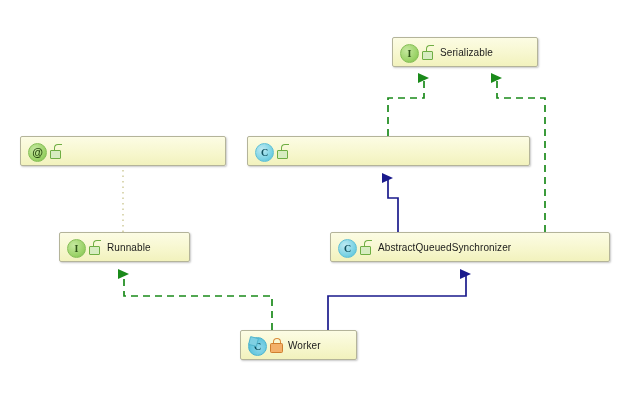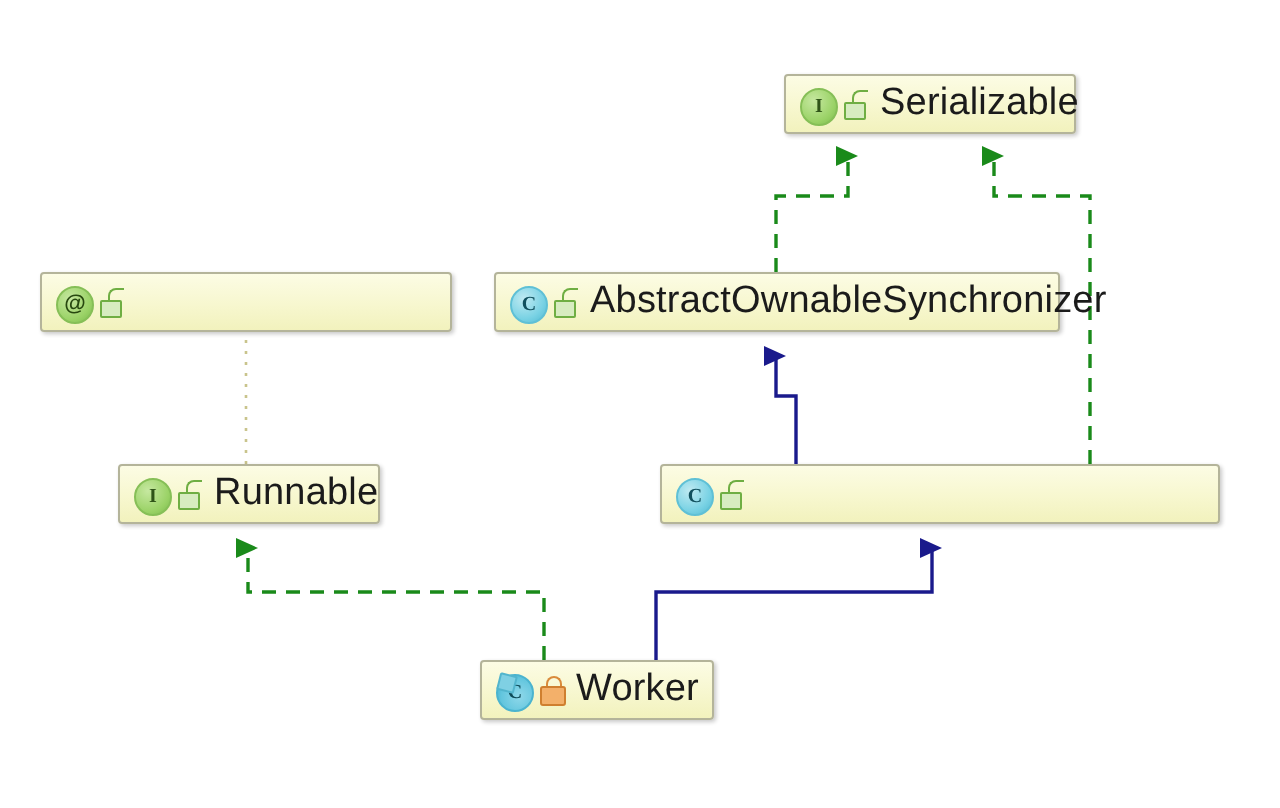--- a/index.html
+++ b/index.html
@@ -29,21 +29,21 @@
     align-items: center;
     background: linear-gradient(to bottom, #fcfce4 0%, #f7f7cf 55%, #f2f2bd 100%);
     border: 1px solid #b4b49a;
     border-radius: 2px;
     box-shadow: 1px 1px 2px rgba(0,0,0,0.22);
     padding: 0 9px 0 7px;
     height: 30px;
     white-space: nowrap;
   }
   .node-label {
-    font-size: 19px;
+    font-size: 10px;
     color: #1b1b1b;
     letter-spacing: 0.1px;
     margin-left: 6px;
   }
   
   .type-icon {
     position: relative;
     width: 17px;
     height: 17px;
     flex: 0 0 auto;
@@ -197,21 +197,20 @@
   </div>
 
   <div class="node" style="left:247px; top:136px; width:283px;">
     <span class="type-icon icon-class">
       <span class="icon-circle">C</span>
     </span>
     <span class="vis-icon vis-public">
       <span class="shackle"></span>
         <span class="body"></span>
     </span>
-    <span class="node-label">AbstractOwnableSynchronizer</span>
   </div>
 
   <div class="node" style="left:59px; top:232px; width:131px;">
     <span class="type-icon icon-interface">
       <span class="icon-circle">I</span>
     </span>
     <span class="vis-icon vis-public">
       <span class="shackle"></span>
         <span class="body"></span>
     </span>
@@ -219,20 +218,21 @@
   </div>
 
   <div class="node" style="left:330px; top:232px; width:280px;">
     <span class="type-icon icon-class">
       <span class="icon-circle">C</span>
     </span>
     <span class="vis-icon vis-public">
       <span class="shackle"></span>
         <span class="body"></span>
     </span>
+    <span class="node-label">AbstractQueuedSynchronizer</span>
   </div>
 
   <div class="node" style="left:240px; top:330px; width:117px;">
     <span class="type-icon icon-class-inner">
       <span class="icon-circle">C</span>
       <span class="inner-dot"></span>
     </span>
     <span class="vis-icon vis-private">
       <span class="shackle"></span>
         <span class="body"></span>

